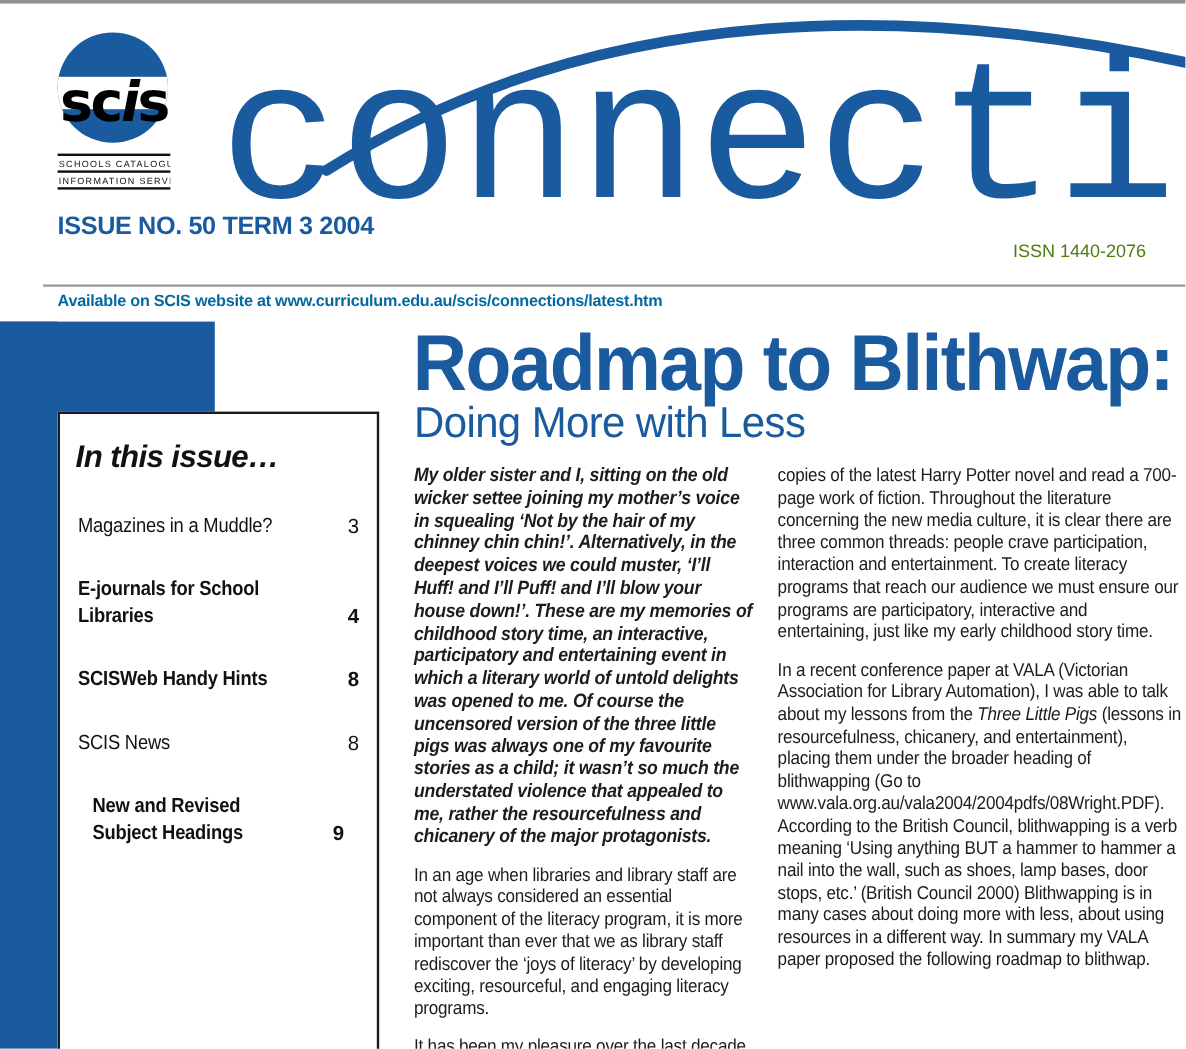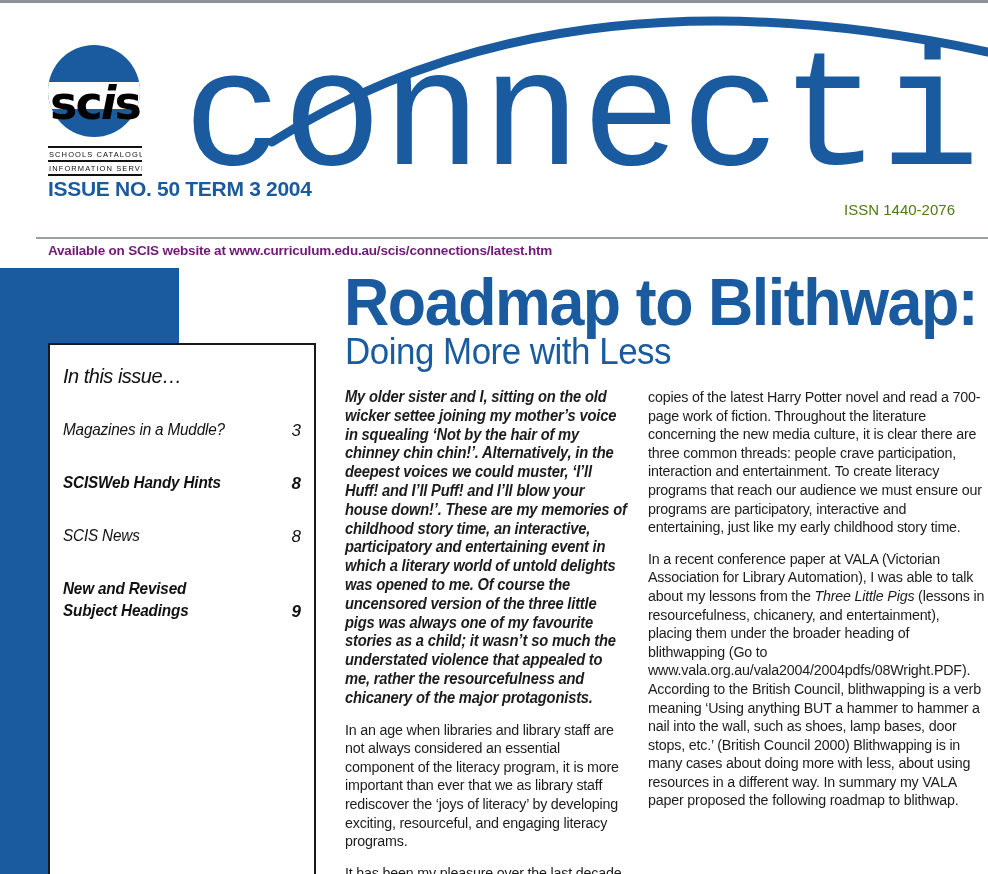--- a/index.html
+++ b/index.html
@@ -5,21 +5,21 @@
   html,body{margin:0;padding:0;}
   body{
     width:988px;height:874px;position:relative;overflow:hidden;
     background:#ffffff;
     font-family:"Liberation Sans",sans-serif;
     color:#1c1c1c;
   }
   .topline{position:absolute;top:0;left:0;width:988px;height:3px;background:#8d9299;}
 
   
-  .logo{position:absolute;left:48px;top:45px;width:94px;}
+  .logo{position:absolute;left:48px;top:27px;width:94px;}
   .logo-circle{position:relative;width:92px;height:92px;border-radius:50%;background:#1a5a9e;overflow:hidden;}
   .logo-band{position:absolute;left:-6px;top:37px;width:110px;height:27px;background:#ffffff;}
   .logo-acronym{
     position:absolute;left:0;top:58px;width:94px;text-align:center;
     font-family:"DejaVu Sans",sans-serif;font-weight:bold;font-size:46px;line-height:0;
     color:#000;letter-spacing:-2px;white-space:nowrap;
   }
   .logo-acronym .it{font-style:italic;}
   .logo-lines{position:absolute;left:0;top:101px;width:94px;border-top:2px solid #111;}
   .logo-lines .row{
@@ -27,34 +27,34 @@
     font-size:7.5px;letter-spacing:1.1px;white-space:nowrap;overflow:hidden;color:#111;
   }
   .masthead{
     position:absolute;left:183px;top:37px;line-height:1;white-space:nowrap;
     font-family:Liberation Mono, monospace;font-size:166px;color:#1a5a9e;letter-spacing:0;
   }
   .swoosh{position:absolute;left:0;top:0;width:988px;height:220px;pointer-events:none;}
   .issue-line{position:absolute;left:48px;top:177px;font-size:21px;letter-spacing:-0.3px;color:#1a5a9e;font-weight:bold;}
   .issn{position:absolute;right:33px;top:201px;font-size:15px;color:#4d7c0f;text-align:center;}
   .header-rule{position:absolute;left:36px;top:237px;width:952px;height:2px;background:#9aa0a6;}
-  .availability{position:absolute;left:48px;top:243px;font-size:13.5px;font-weight:bold;letter-spacing:-0.2px;color:#701a75;}
+  .availability{position:absolute;left:48px;top:243px;font-size:13.5px;font-weight:bold;letter-spacing:-0.2px;color:#0369a1;}
 
   
   .blue-top{position:absolute;left:0;top:268px;width:179px;height:77px;background:#1a5a9e;}
   .blue-band{position:absolute;left:0;top:268px;width:48px;height:606px;background:#1a5a9e;}
 
   
   .toc{
     position:absolute;left:48px;top:343px;width:268px;height:560px;
     background:#ffffff;border:2.5px solid #1a1a1a;box-sizing:border-box;
     padding:16px 13px 0 13px;
   }
-  .toc-heading{font-size:20px;font-weight:normal;font-style:italic;letter-spacing:-0.5px;color:#111;margin:4px 0 0 0;}
-  .toc-row{display:flex;align-items:flex-end;justify-content:space-between;margin-top:31px;font-style:italic;}
+  .toc-heading{font-size:26px;font-weight:bold;font-style:italic;letter-spacing:-0.5px;color:#111;margin:4px 0 0 0;}
+  .toc-row{display:flex;align-items:flex-end;justify-content:center;margin-top:31px;}
   .toc-row .lbl{
     font-size:17px;line-height:22px;letter-spacing:-0.2px;color:#111;
     display:inline-block;transform:scaleX(0.9);transform-origin:0 100%;width:225px;
   }
   .toc-row .pg{font-size:17px;color:#111;flex:0 0 auto;}
   .toc-row.bold .lbl,.toc-row.bold .pg{font-weight:bold;}
   .toc-row.wrap .lbl{width:200px;}
 
   
   .article-title{
@@ -104,20 +104,24 @@
 <div class="blue-band"></div>
 
 <div class="toc">
   <div class="toc-heading">In this issue…</div>
 
   <div class="toc-row">
     <span class="lbl">Magazines in a Muddle?</span>
     <span class="pg">3</span>
   </div>
   <div class="toc-row bold">
+    <span class="lbl">E-journals for School Libraries</span>
+    <span class="pg">4</span>
+  </div>
+  <div class="toc-row bold">
     <span class="lbl">SCISWeb Handy Hints</span>
     <span class="pg">8</span>
   </div>
   <div class="toc-row">
     <span class="lbl">SCIS News</span>
     <span class="pg">8</span>
   </div>
   <div class="toc-row bold wrap">
     <span class="lbl">New and Revised Subject Headings</span>
     <span class="pg">9</span>

